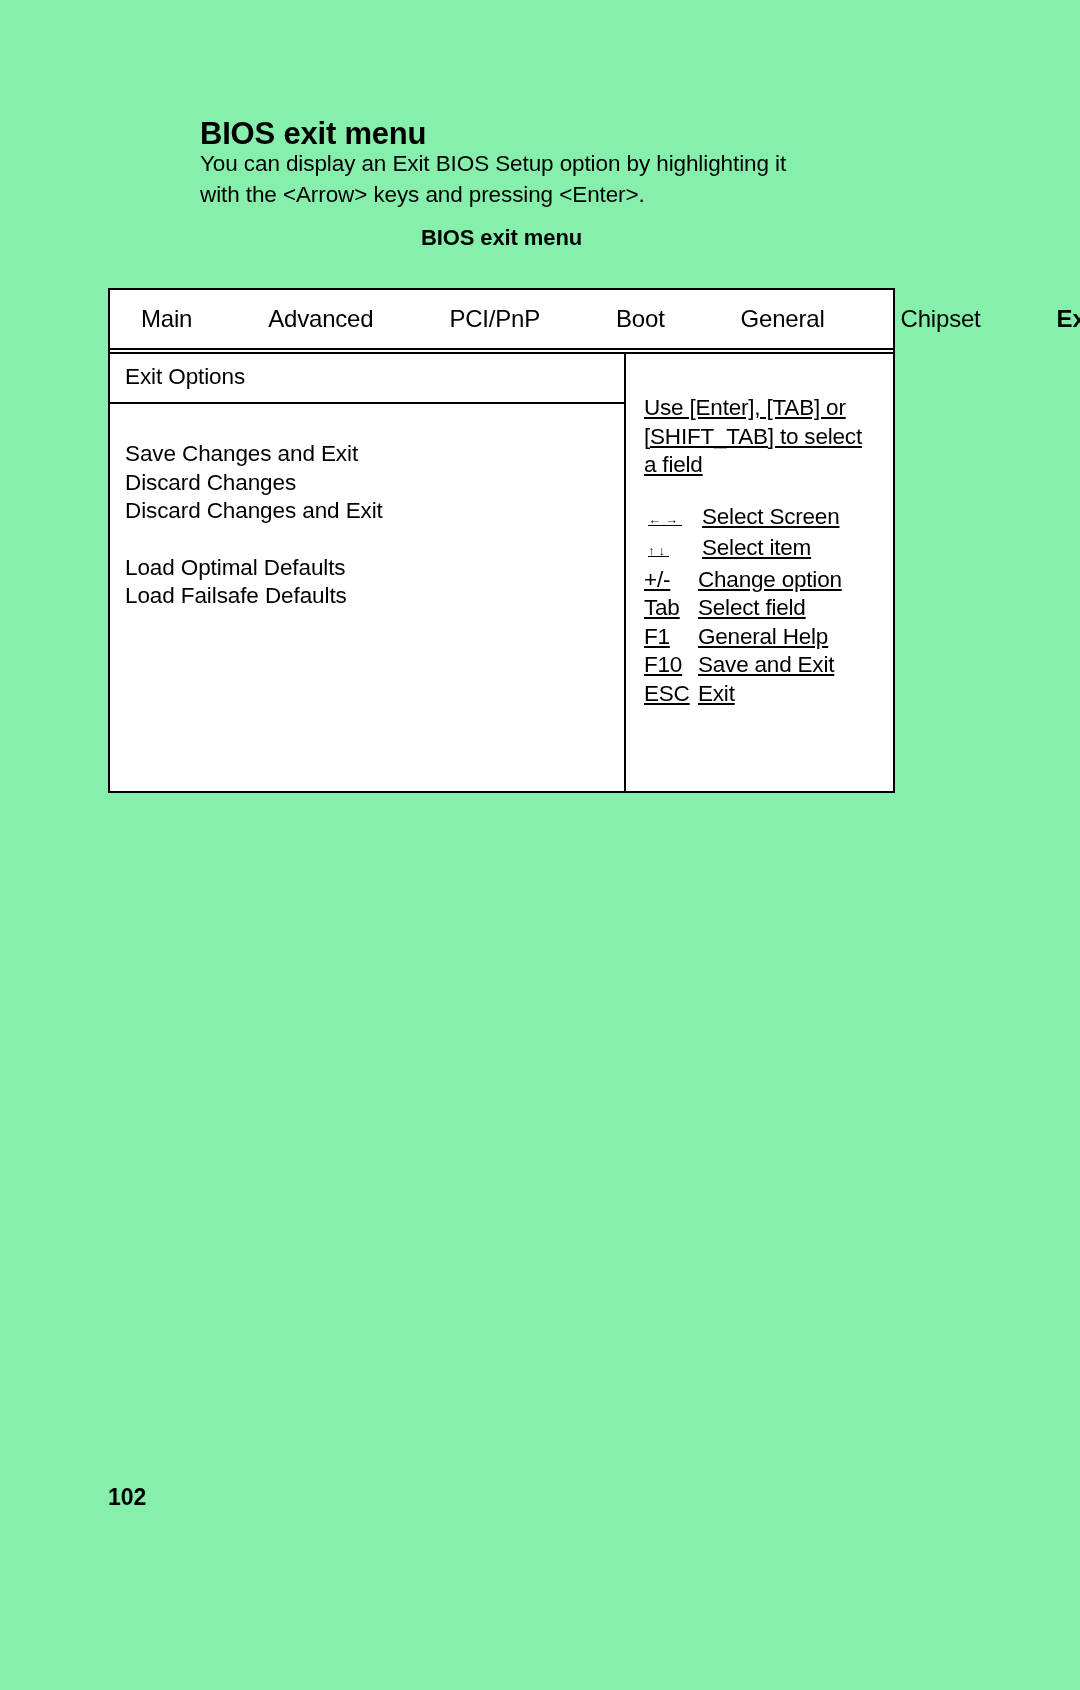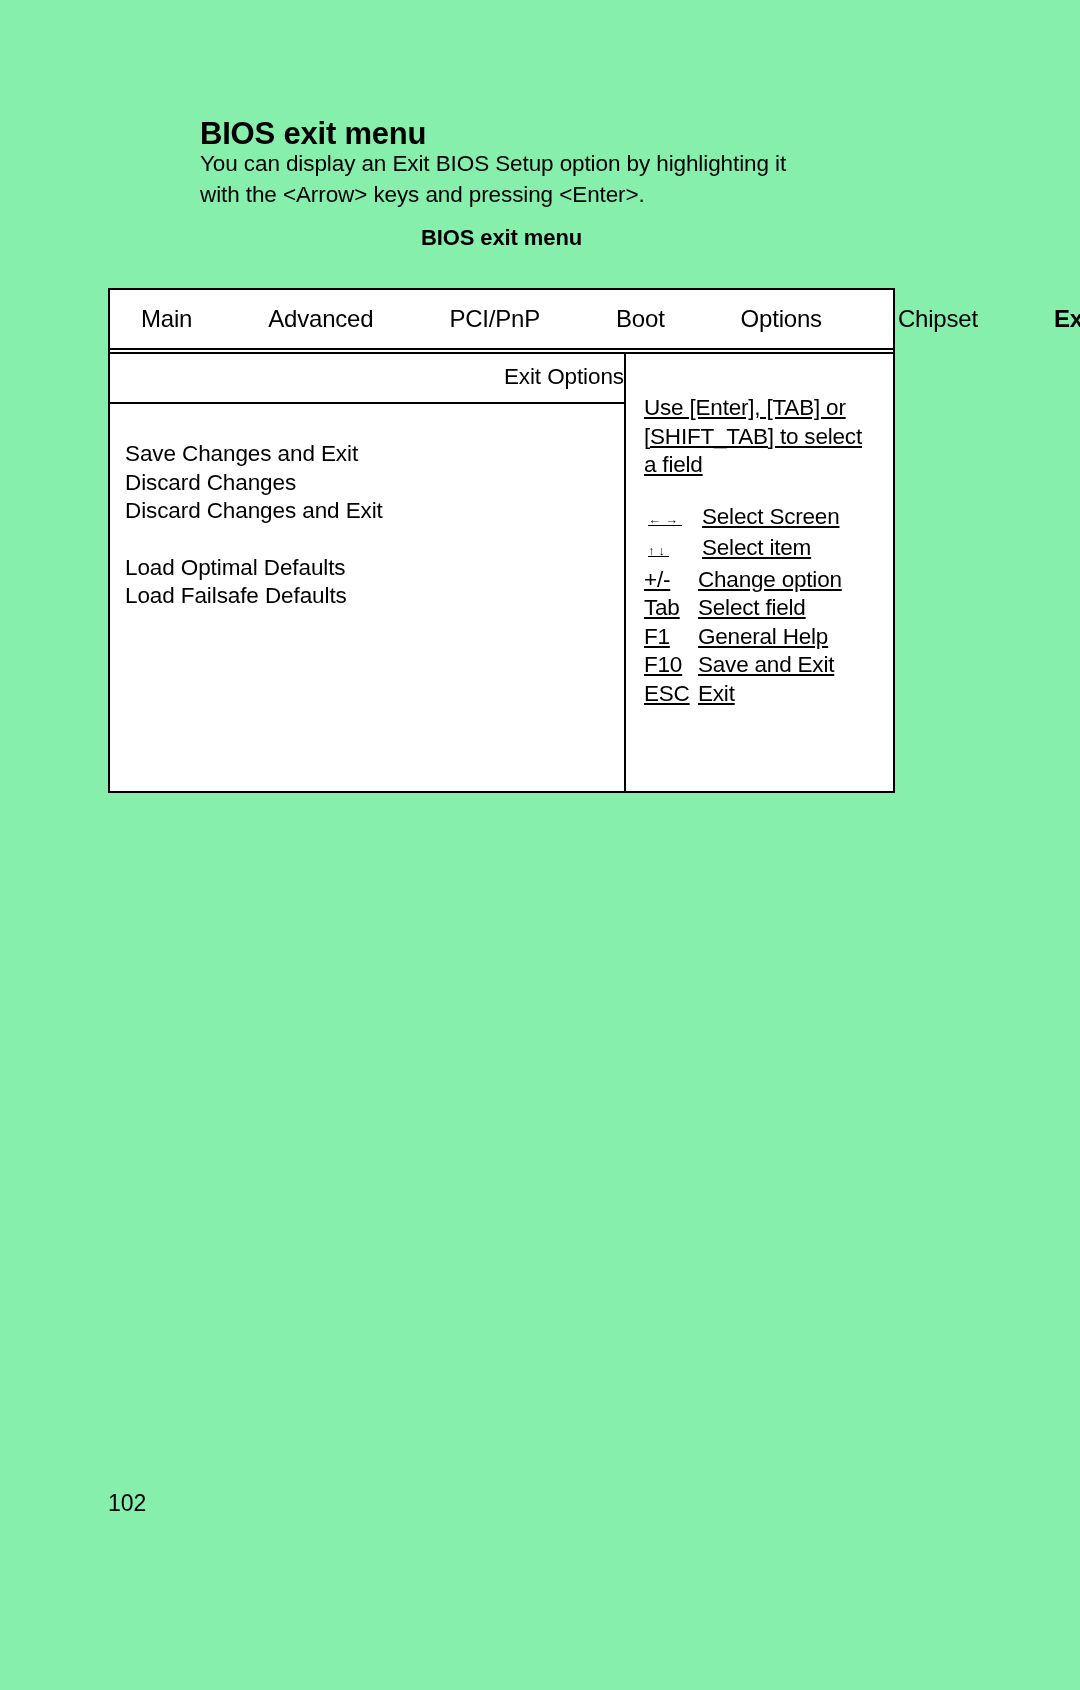--- a/index.html
+++ b/index.html
@@ -123,21 +123,20 @@
     bottom: 0;
     box-sizing: border-box;
   }
   .options-header {
     position: relative;
     height: 46px;
     font-size: 22.5px;
     letter-spacing: -0.1px;
     padding: 10px 0 0 15px;
     box-sizing: border-box;
-    text-align: right;
   }
   .rule-single {
     position: absolute;
     left: 0;
     right: 0;
     top: 48px;
     height: 2px;
     background: #000000;
   }
   .options-list {
@@ -209,23 +208,22 @@
     padding-left: 4px;
   }
   .key-row .desc { flex: 0 0 auto; }
 
   
   .page-number {
     position: absolute;
     left: 108px;
     top: 1484px;
     font-size: 23px;
-    font-weight: normal;
+    font-weight: bold;
     letter-spacing: 0px;
-    margin-top: 6px;
   }
 </style>
 </head>
 <body>
 
 <div class="page">
 
   <h1 class="section-heading">BIOS exit menu</h1>
 
   <div class="body-copy">
@@ -235,21 +233,21 @@
 
   <div class="table-caption">BIOS exit menu</div>
 
   <div class="bios-box">
 
     <div class="tab-row">
       <span class="tab">Main</span>
       <span class="tab">Advanced</span>
       <span class="tab">PCI/PnP</span>
       <span class="tab">Boot</span>
-      <span class="tab">Options</span>
+      <span class="tab">General</span>
       <span class="tab">Chipset</span>
       <span class="tab active">Exit</span>
     </div>
 
     <div class="rule-double">
       <div class="r1"></div>
       <div class="r2"></div>
     </div>
 
     <div class="panes">

